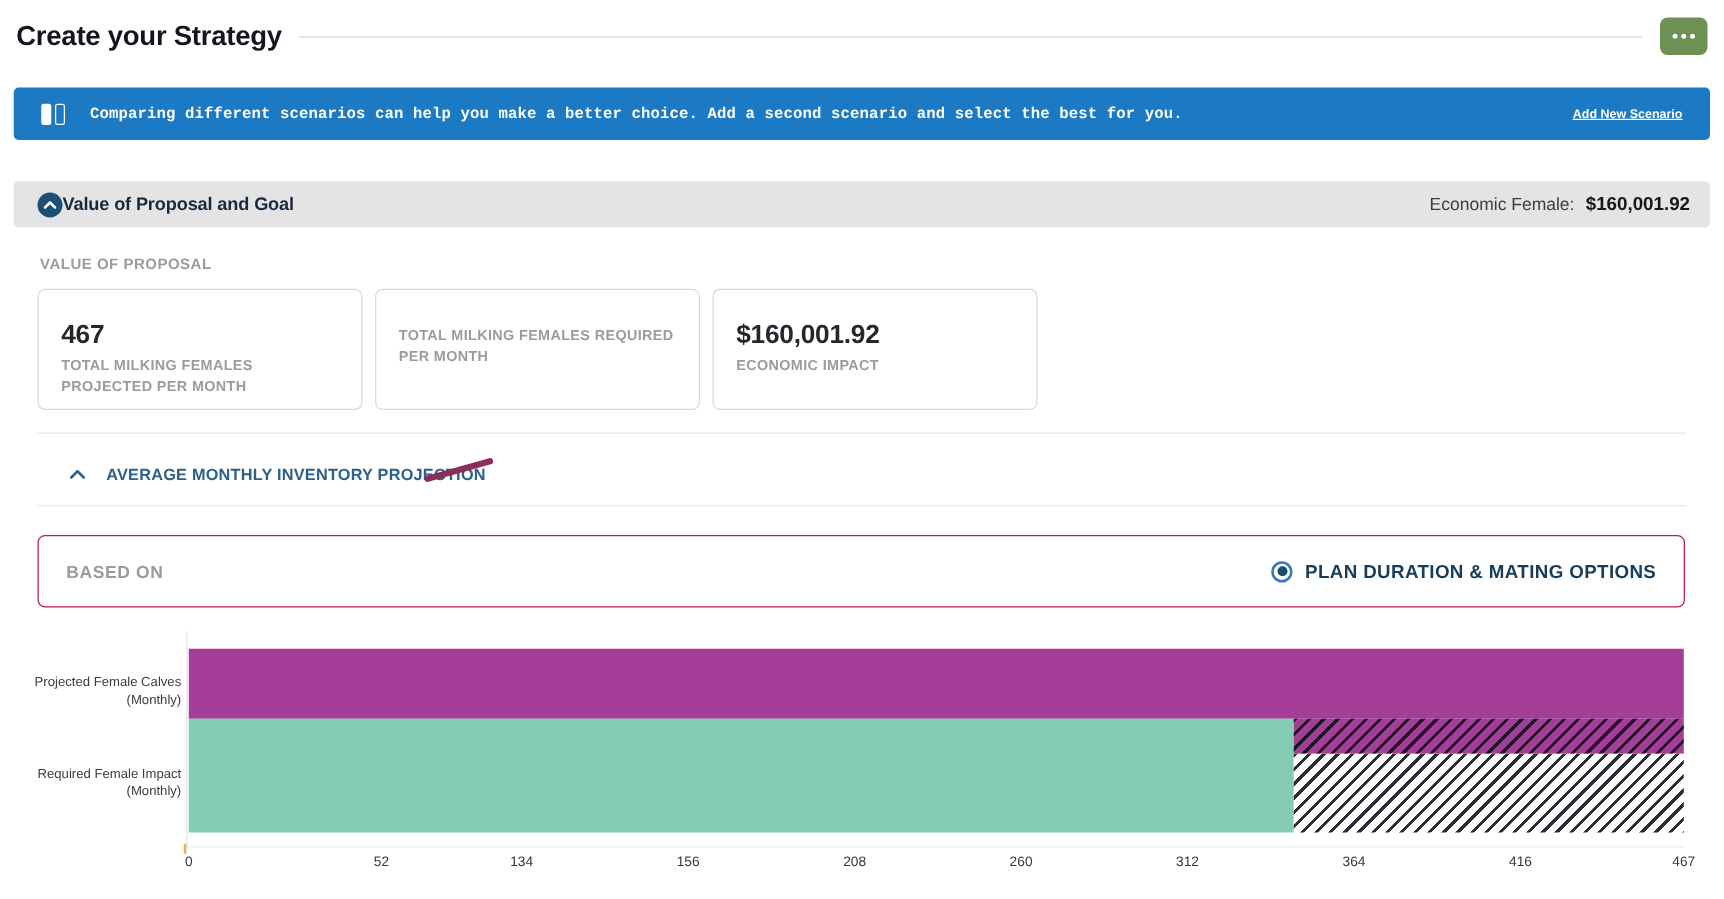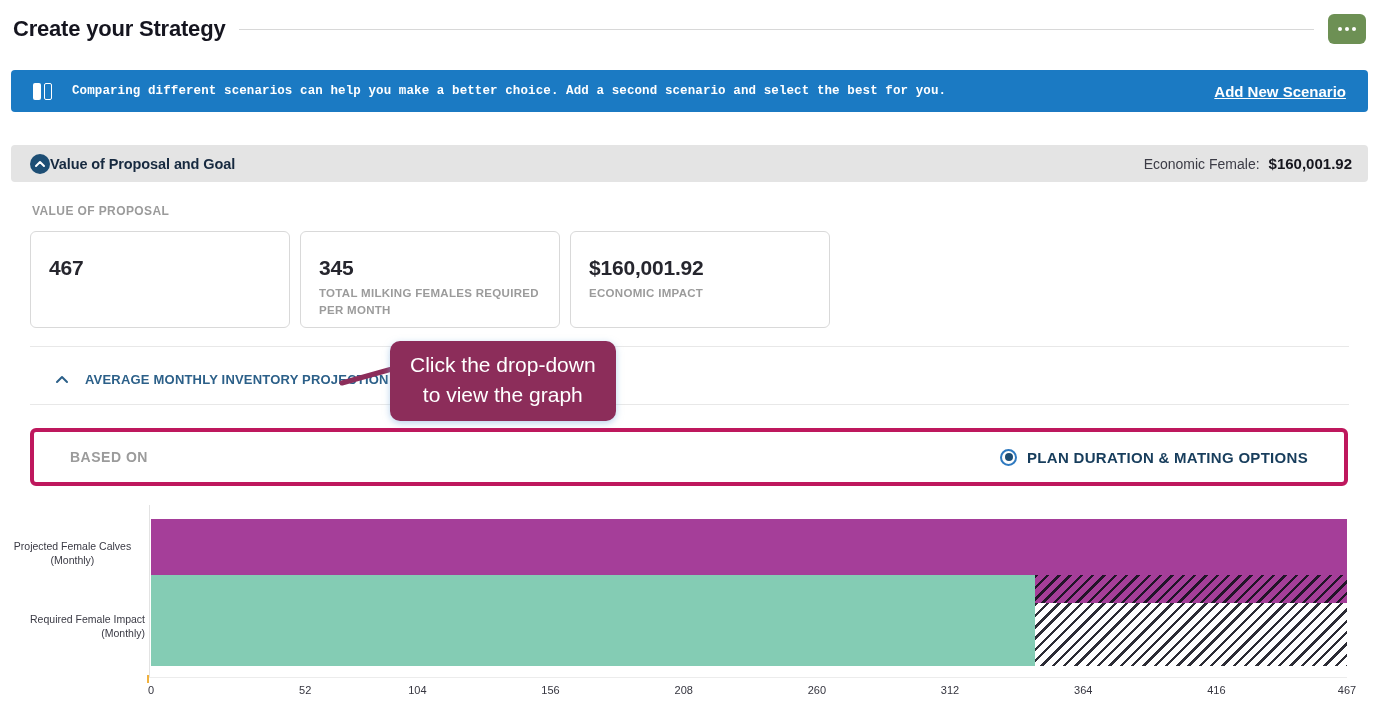--- a/index.html
+++ b/index.html
@@ -13,21 +13,21 @@
   .header-rule { flex:1; height:1px; background:#d8d8d8; margin:0 14px; }
   .more-btn { width:38px; height:30px; background:#6d9054; border:none; border-radius:6px; display:flex; align-items:center; justify-content:center; gap:3px; cursor:pointer; }
   .more-btn i { width:4px; height:4px; border-radius:50%; background:#fff; display:block; }
 
   
   .banner { position:absolute; top:70px; left:11px; right:11px; height:42px; background:#1b7ac3; border-radius:4px; display:flex; align-items:center; padding:0 22px; }
   .compare-icon { display:flex; gap:3px; margin-right:20px; }
   .compare-icon .b1 { width:8px; height:17px; background:#fff; border-radius:2px; }
   .compare-icon .b2 { width:8px; height:17px; border:1.6px solid #fff; border-radius:2px; }
   .banner-msg { color:#fff; font-size:12.5px; font-weight:bold; letter-spacing:0.1px;font-family:Liberation Mono, monospace; }
-  .banner-link { margin-left:auto; color:#fff; font-size:15px; font-weight:bold; text-decoration:underline; cursor:pointer; white-space:nowrap; }
+  .banner-link { margin-left:auto; color:#fff; font-size:10px; font-weight:bold; text-decoration:underline; cursor:pointer; white-space:nowrap; }
 
   
   .section-bar { position:absolute; top:145px; left:11px; right:11px; height:37px; background:#e4e4e4; border-radius:4px; display:flex; align-items:center; padding:0 16px 0 19px; }
   .circle-chevron { width:20px; height:20px; border-radius:50%; background:#1d4e74; display:flex; align-items:center; justify-content:center; cursor:pointer; border:none; }
   .section-title { font-size:14.5px; font-weight:bold; color:#16293f; letter-spacing:-0.1px; }
   .impact-wrap { margin-left:auto; display:flex; align-items:baseline; gap:9px; }
   .impact-label { font-size:14px; color:#3c3c46; }
   .impact-value { font-size:15px; font-weight:bold; color:#16161e; }
 
   
@@ -41,31 +41,31 @@
   .divider { position:absolute; left:30px; right:30px; height:1px; background:#e8e8e8; }
   .d1 { top:346px; } .d2 { top:404px; }
   .inv-row { position:absolute; top:372px; left:55px; display:flex; align-items:center; gap:16px; cursor:pointer; }
   .inv-title { font-size:13px; font-weight:bold; color:#2c6089; letter-spacing:0.2px; }
 
   
   .tooltip { position:absolute; top:341px; left:390px; background:#8c2d5a; color:#fff; border-radius:10px; padding:9px 20px 11px; text-align:center; font-size:21px; line-height:1.42; box-shadow:0 2px 7px rgba(130,175,220,0.55); z-index:5; }
   .tooltip-pointer { position:absolute; top:362px; left:338px; z-index:4; }
 
   
-  .based-card { position:absolute; top:428px; left:30px; right:31px; height:58px; border:4px solid #be185d; border-radius:6px; display:flex; align-items:center; padding:0 36px; background:#fff; }
+  .based-card { position:absolute; top:428px; left:30px; right:31px; height:58px; border:1px solid #be185d; border-radius:6px; display:flex; align-items:center; padding:0 22px; background:#fff; }
   .based-label { font-size:14px; font-weight:bold; color:#9b9b9b; letter-spacing:0.5px; }
   .radio-group { margin-left:auto; display:flex; align-items:center; gap:10px; }
   .radio { width:17px; height:17px; border:2px solid #2f7ac0; border-radius:50%; display:flex; align-items:center; justify-content:center; cursor:pointer; background:#fff; }
   .radio .dot { width:8px; height:8px; border-radius:50%; background:#1d4c72; }
   .radio-label { font-size:15px; font-weight:bold; color:#173d5c; letter-spacing:0.3px; }
 
   
   .chart { position:absolute; top:505px; left:0; width:1379px; height:205px; }
   .y-label { position:absolute; left:0; width:145px; text-align:right; font-size:10.5px; color:#3a3a44; line-height:1.3; }
-  .y-label.r1 { top:35px;text-align:center; } .y-label.r2 { top:108px; }
+  .y-label.r1 { top:35px; } .y-label.r2 { top:108px; }
   .plot { position:absolute; left:151px; top:0; width:1196px; height:205px; }
   .axis-vline { position:absolute; left:-2px; top:0; width:1px; height:172px; background:#e3e3e3; }
   .bar { position:absolute; left:0; }
   .bar-projected { top:14px; height:56px; }
   .bar-required { top:70px; height:91px; }
   .hatch { position:absolute; }
   .hatch-purple { top:70px; height:28px; background-color:#a53e99; }
   .hatch-white { top:98px; height:63px; background-color:#fff; }
   .hatch-purple, .hatch-white {
     background-image:repeating-linear-gradient(135deg, rgba(15,15,25,0.88) 0 2.4px, transparent 2.4px 8px);
@@ -111,47 +111,43 @@
     <span class="impact-wrap">
       <span class="impact-label">Economic Female:</span>
       <span class="impact-value">$160,001.92</span>
     </span>
   </div>
 
   <div class="subheading">VALUE OF PROPOSAL</div>
   <div class="cards">
     <div class="card">
       <div class="card-value">467</div>
+      <div class="card-label">TOTAL MILKING FEMALES PROJECTED PER MONTH</div>
     </div>
     <div class="card">
-      <div class="card-value">345</div>
       <div class="card-label">TOTAL MILKING FEMALES REQUIRED PER MONTH</div>
     </div>
     <div class="card">
       <div class="card-value">$160,001.92</div>
       <div class="card-label">ECONOMIC IMPACT</div>
     </div>
   </div>
 
   <div class="divider d1"></div>
   <div class="inv-row">
     <svg width="14" height="9" viewBox="0 0 14 9">
         <polyline points="2,7 7,2 12,7" fill="none" stroke="#2c6089" stroke-width="2" stroke-linecap="round" stroke-linejoin="round"></polyline>
       </svg>
     <span class="inv-title">AVERAGE MONTHLY INVENTORY PROJECTION</span>
   </div>
   <div class="divider d2"></div>
 
   <svg class="tooltip-pointer" width="58" height="26">
     <line x1="4" y1="21" x2="54" y2="7" stroke="#8c2d5a" stroke-width="5" stroke-linecap="round"></line>
   </svg>
-  <div class="tooltip">
-    <div>Click the drop-down</div>
-    <div>to view the graph</div>
-  </div>
 
   <div class="based-card">
     <span class="based-label">BASED ON</span>
     <span class="radio-group">
       <span class="radio">
           <span class="dot"></span>
         </span>
       <span class="radio-label">PLAN DURATION &amp; MATING OPTIONS</span>
     </span>
   </div>
@@ -163,21 +159,21 @@
       <div class="axis-vline"></div>
       <div class="bar bar-projected" style="width: 100%; background: rgb(165, 62, 153);"></div>
       <div class="bar bar-required" style="width: 73.8758%; background: rgb(132, 204, 180);"></div>
       <div class="hatch hatch-purple" style="left: 73.8758%; width: 26.1242%;"></div>
       <div class="hatch hatch-white" style="left: 73.8758%; width: 26.1242%;"></div>
       <div class="axis-baseline"></div>
       <div class="origin-mark"></div>
       <div class="ticks">
           <span class="tick" style="left: 0%;">0</span>
           <span class="tick" style="left: 11.1349%; padding-left: 42px;">52</span>
-          <span class="tick" style="left: 22.2698%;">104</span>
+          <span class="tick" style="left: 22.2698%;">134</span>
           <span class="tick" style="left: 33.4047%;">156</span>
           <span class="tick" style="left: 44.5396%;">208</span>
           <span class="tick" style="left: 55.6745%;">260</span>
           <span class="tick" style="left: 66.8094%;">312</span>
           <span class="tick" style="left: 77.9443%;">364</span>
           <span class="tick" style="left: 89.0792%;">416</span>
           <span class="tick" style="left: 100%;">467</span>
         </div>
     </div>
   </div>

